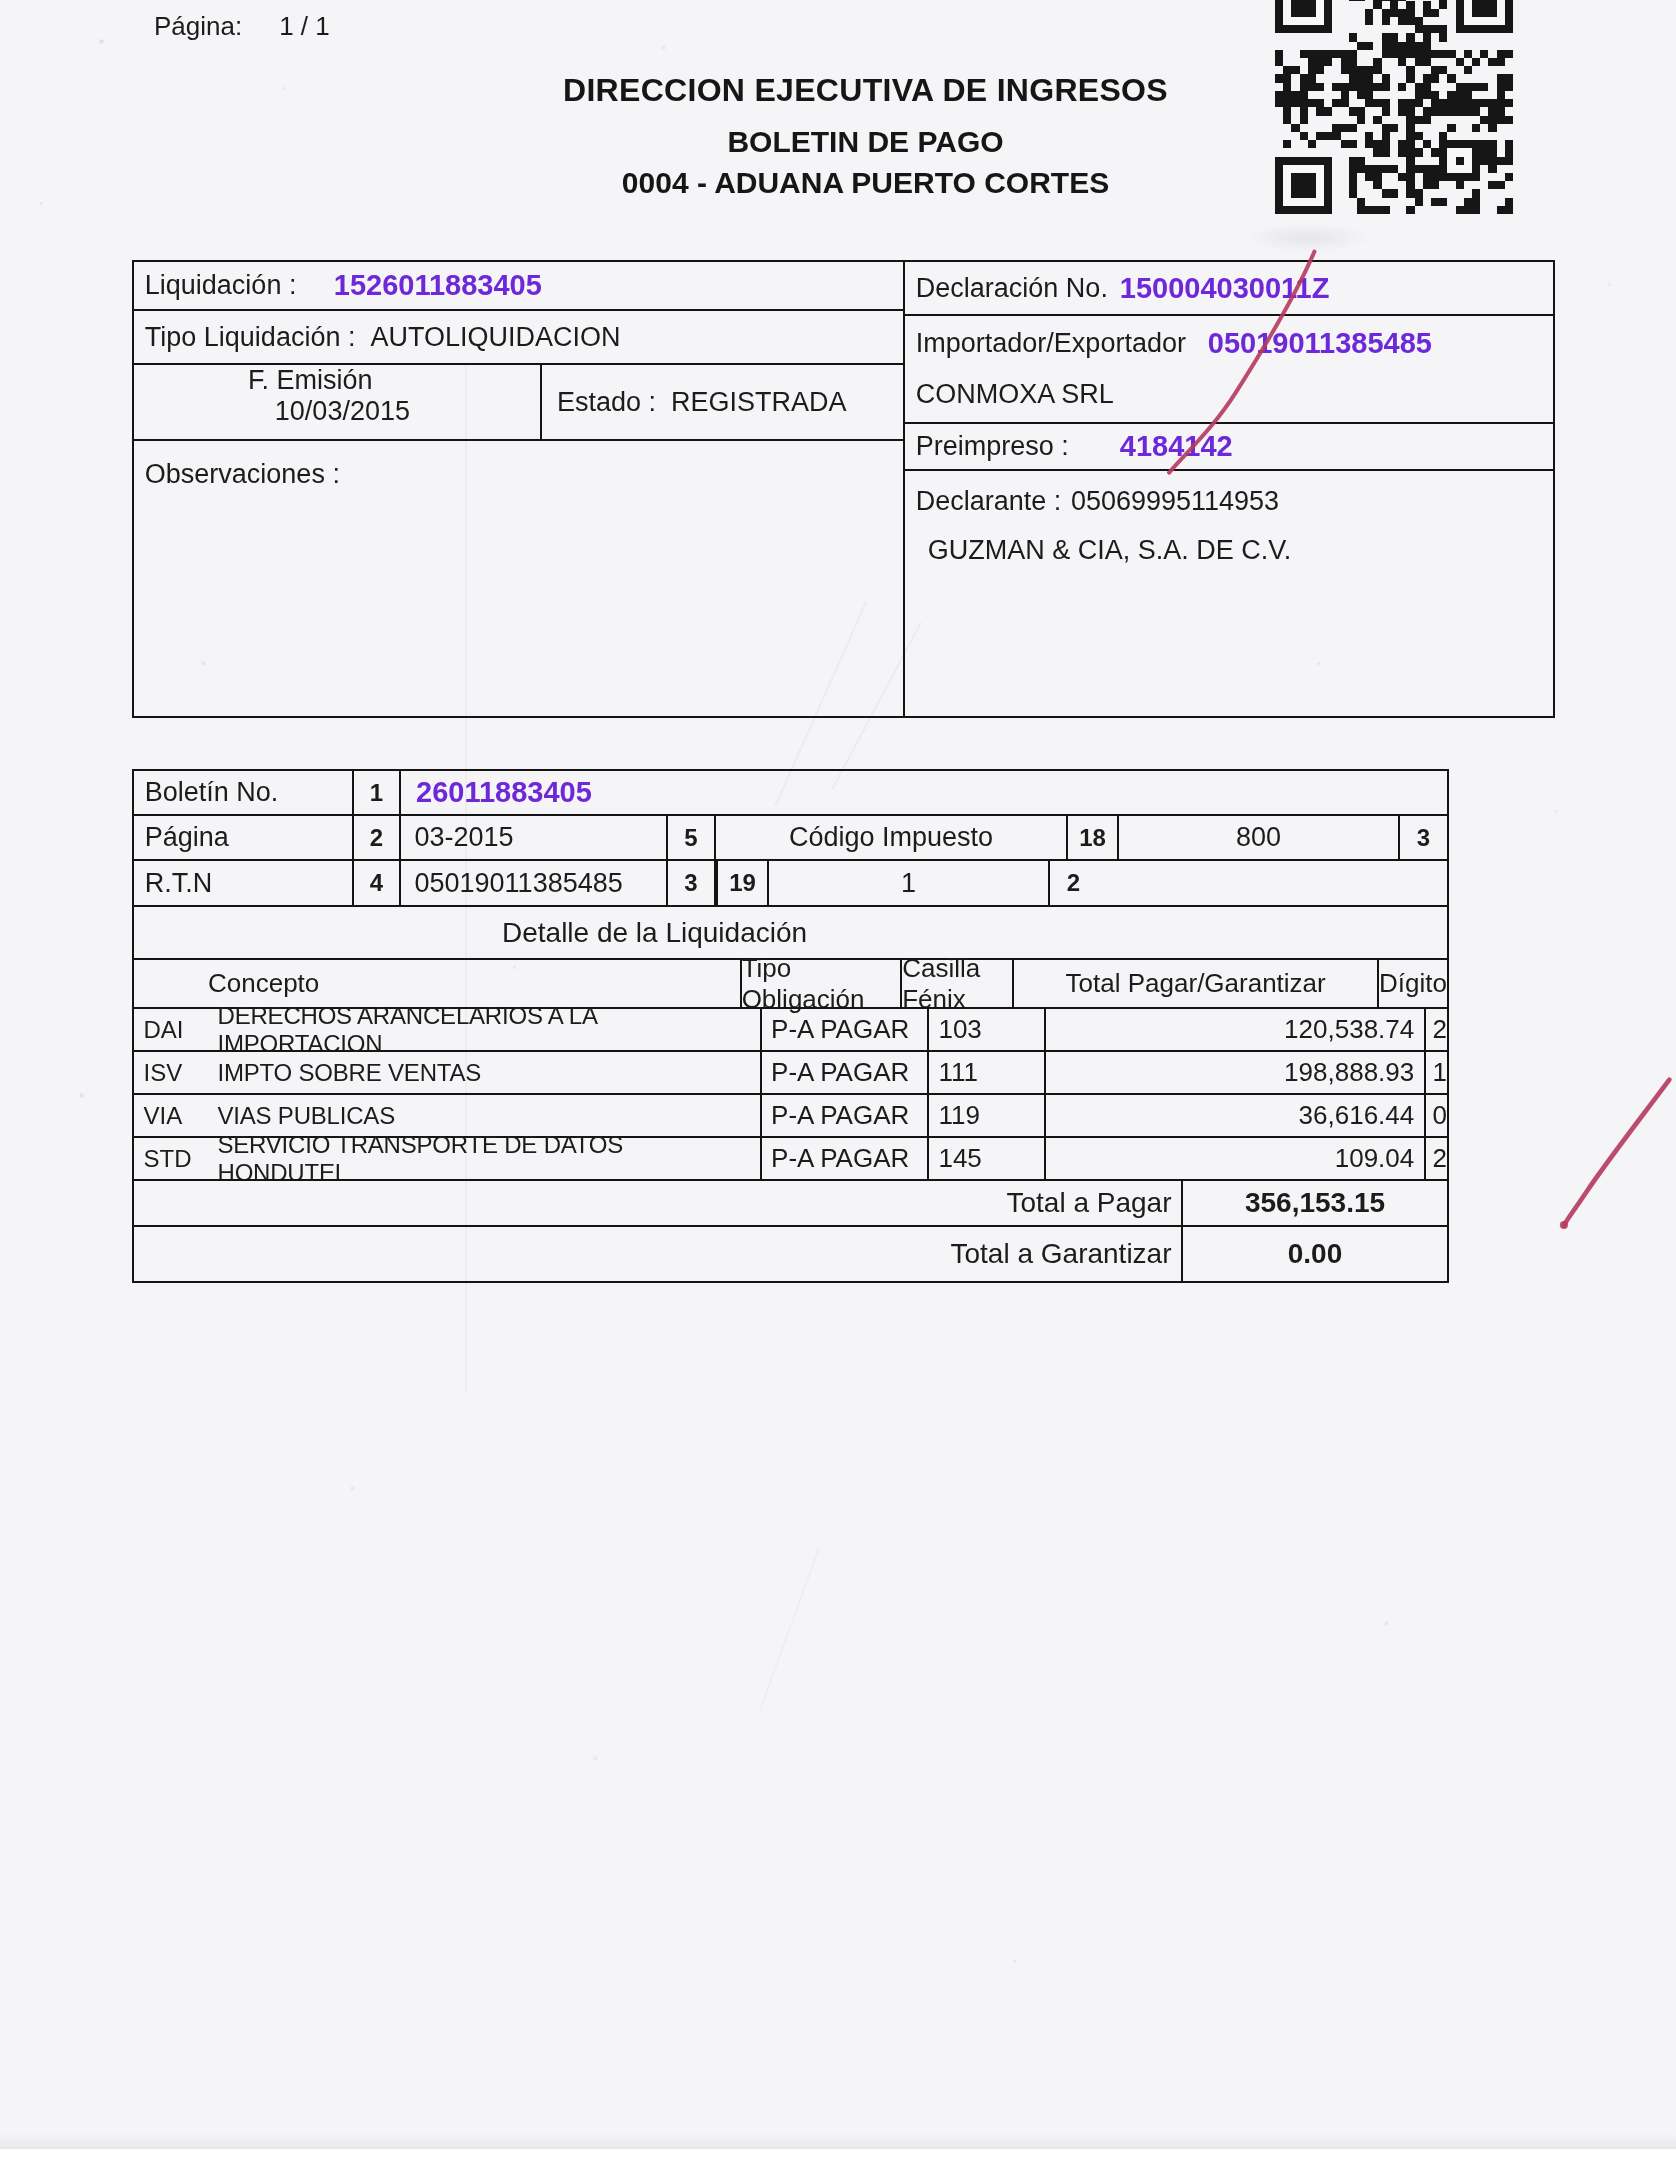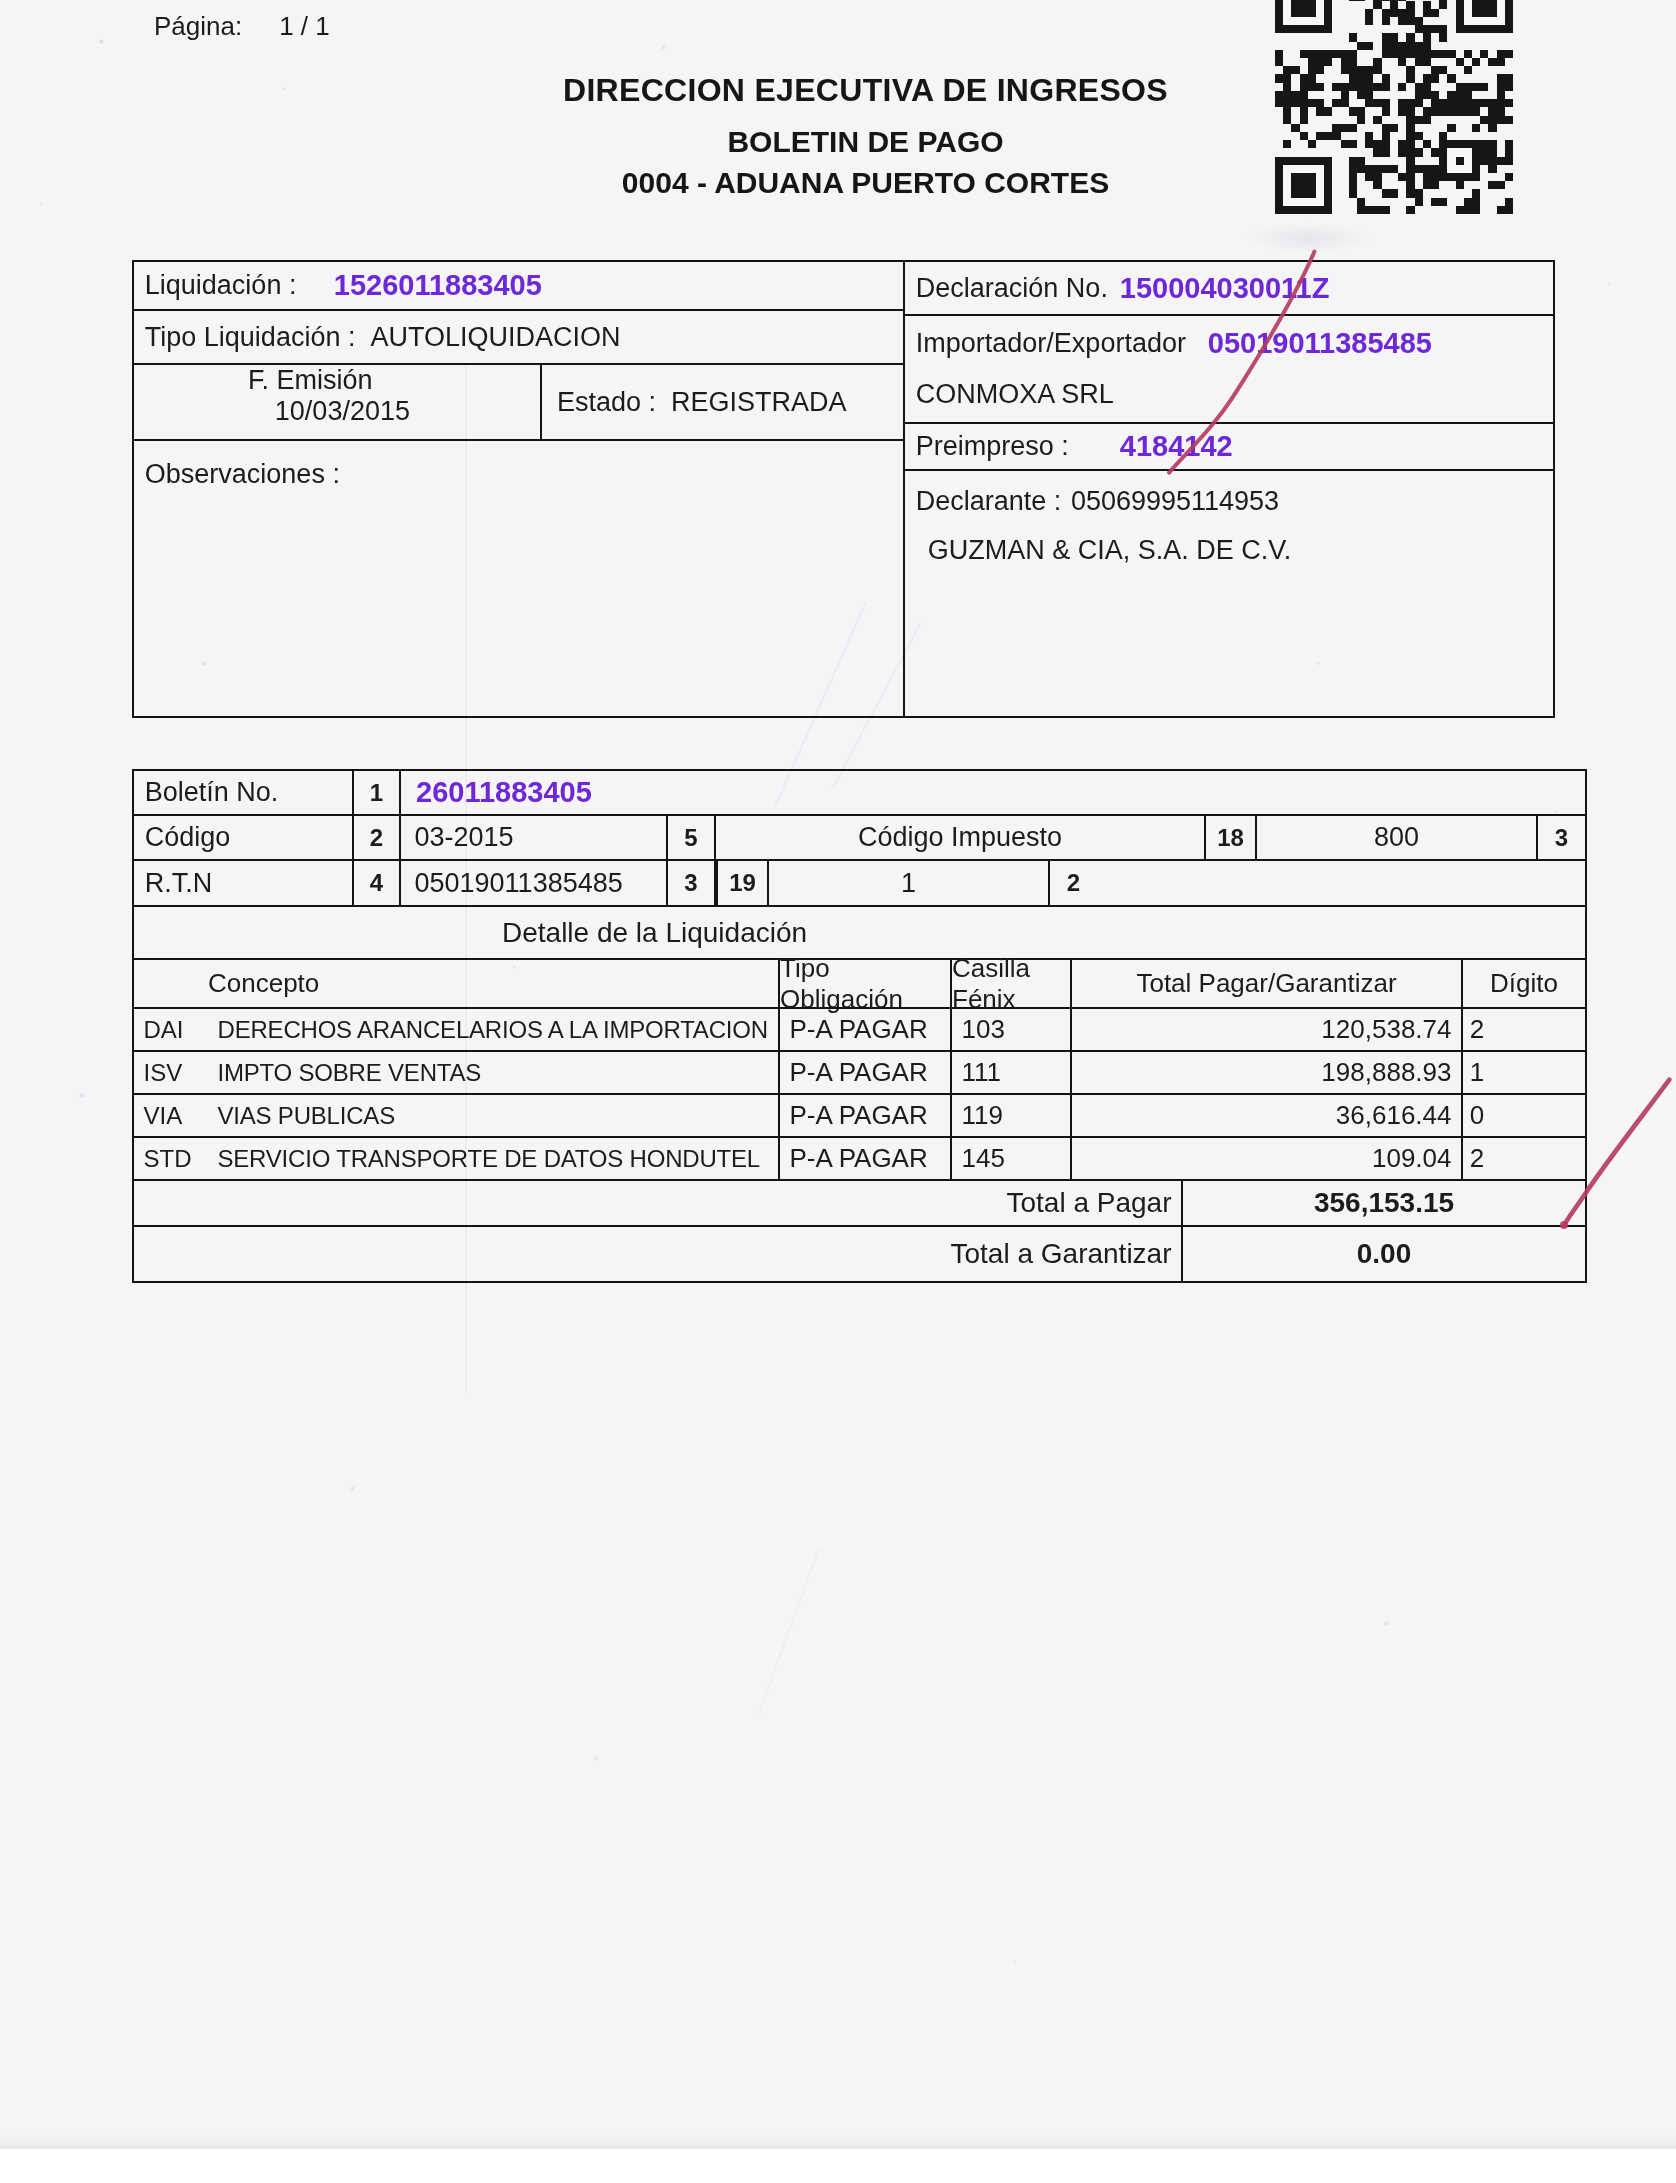--- a/index.html
+++ b/index.html
@@ -55,21 +55,21 @@
   .info-left{width:771px;height:100%;display:flex;flex-direction:column;border-right:2px solid #141414;box-sizing:border-box;}
   .info-right{flex:1;height:100%;display:flex;flex-direction:column;box-sizing:border-box;}
   .ir{width:100%;box-sizing:border-box;display:flex;align-items:center;}
   .pl{padding-left:10.8px;}
   .w280{min-width:189px;display:inline-block;}
   .w300{min-width:204px;display:inline-block;}
   .w420{min-width:292px;display:inline-block;}
   .w165{min-width:114px;display:inline-block;}
   .col{display:flex;flex-direction:column;align-items:flex-start;justify-content:flex-start;}
   
-  .bol{left:132px;top:769px;width:1455px;height:514px;display:flex;flex-direction:column;}
+  .bol{left:132px;top:769px;width:1317px;height:514px;display:flex;flex-direction:column;}
   .numbox{justify-content:center;font-weight:bold;font-size:24px;}
   .c1{width:218px;padding-left:10.8px;}
   .c2{width:49px;}
   .c3{width:265px;padding-left:13.5px;}
   .c4{width:50px;}
   .c5{flex:1;justify-content:center;}
   .c6{width:53px;}
   .c7{width:279px;justify-content:center;}
   .c8{width:49px;}
   .dt-title{justify-content:flex-start;padding-left:368px;font-size:28px;}
@@ -491,21 +491,21 @@
 
   <div class="tbl bol">
 
     <div class="row" style="height:43px;">
       <div class="cell c1 lbl">Boletín No.</div>
       <div class="cell c2 numbox bl br">1</div>
       <div class="cell valb" style="flex:1;padding-left:15px;">26011883405</div>
     </div>
 
     <div class="row bt" style="height:45px;">
-      <div class="cell c1 lbl">Código</div>
+      <div class="cell c1 lbl">Página</div>
       <div class="cell c2 numbox bl br">2</div>
       <div class="cell c3 val">03-2015</div>
       <div class="cell c4 numbox bl br">5</div>
       <div class="cell c5 lbl">Código Impuesto</div>
       <div class="cell c6 numbox bl br">18</div>
       <div class="cell c7 val">800</div>
       <div class="cell c8 numbox bl">3</div>
     </div>
 
     <div class="row bt" style="height:46px;">

